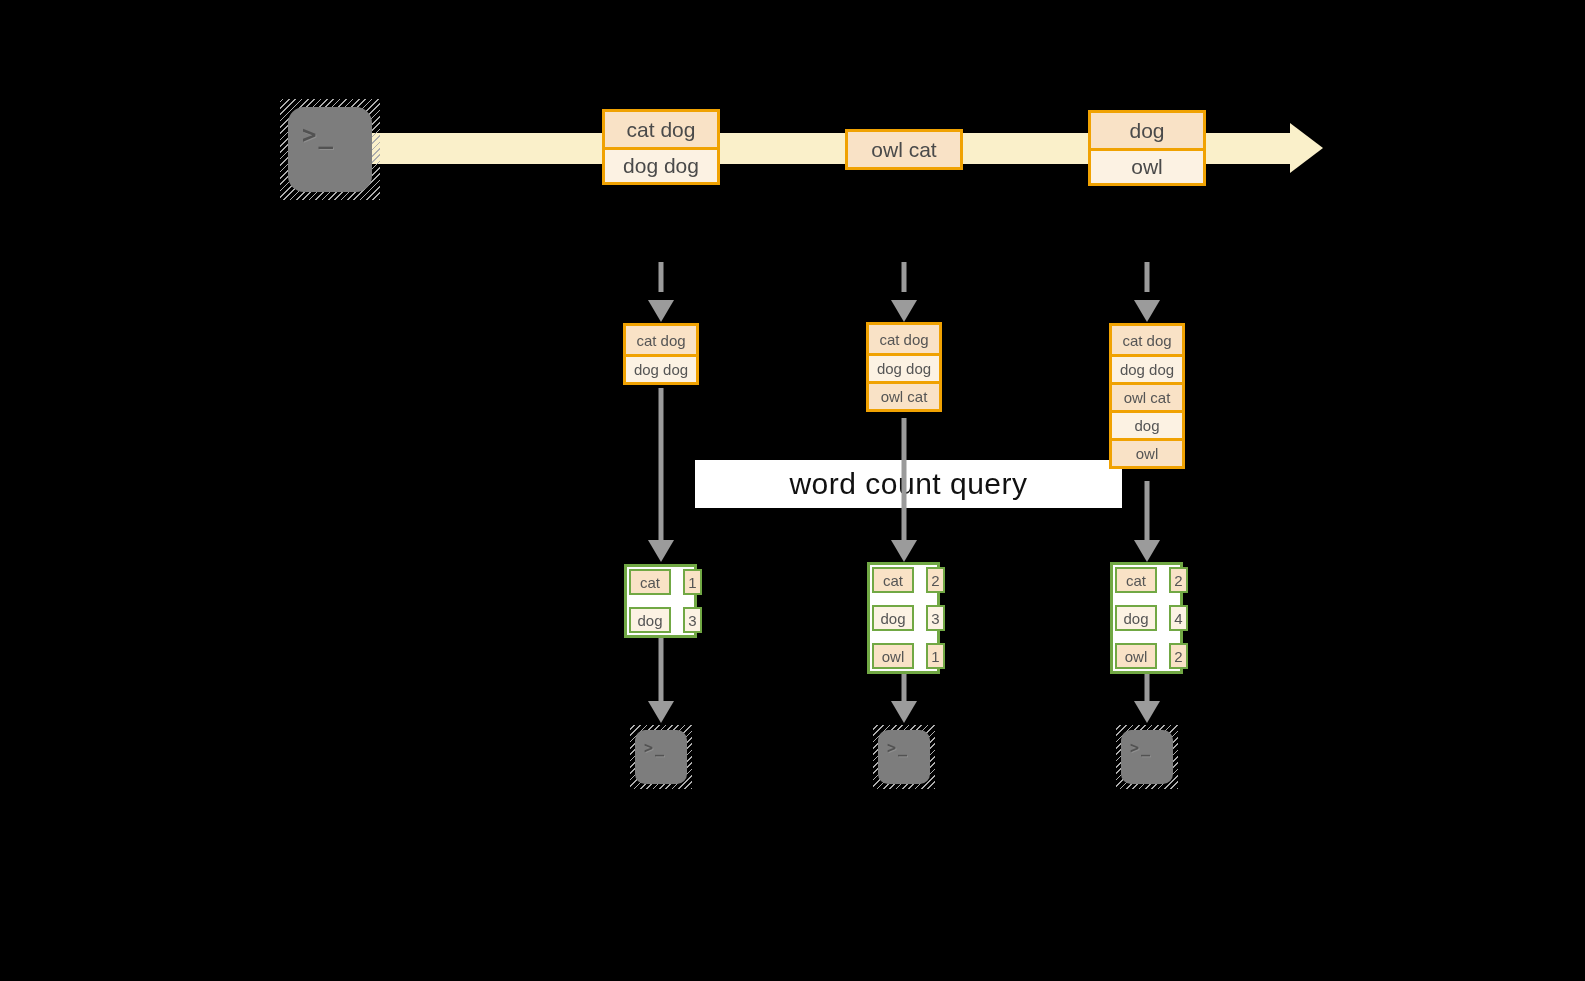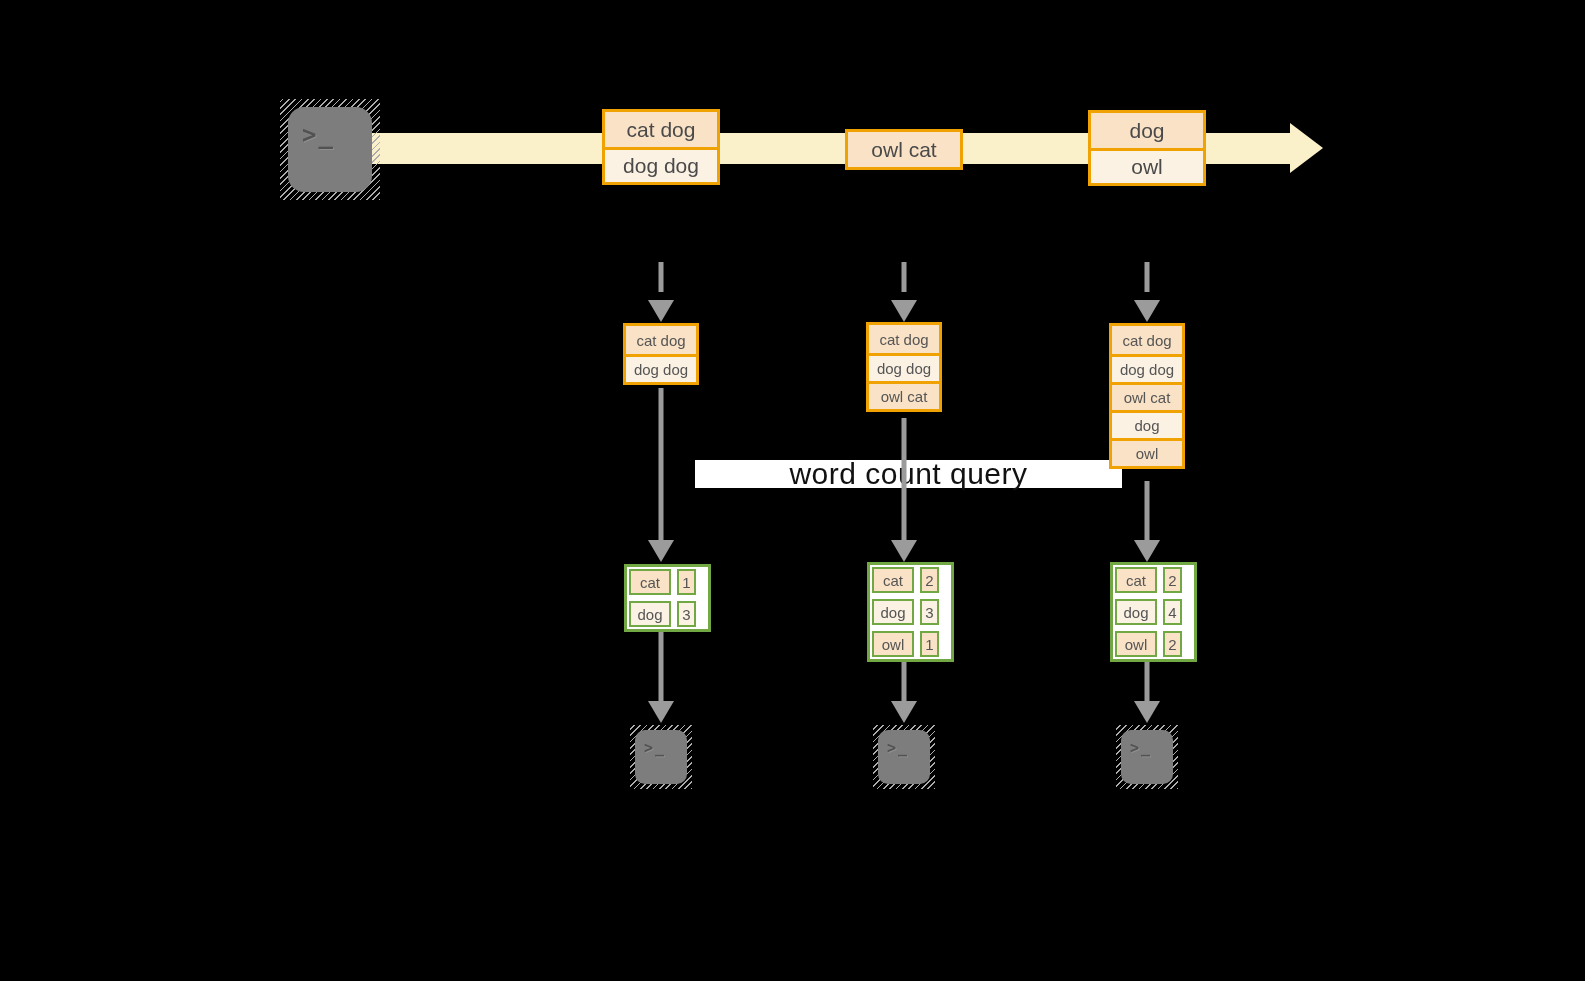--- a/index.html
+++ b/index.html
@@ -34,35 +34,35 @@
   .rec .cell + .cell{border-top:3px solid var(--orange)}
   .dark{background:var(--peach-dark)} .light{background:var(--peach-light)}
 
   
   .stack{position:absolute;width:76px;border:3px solid var(--orange);z-index:5}
   .stack .cell{height:28px;display:flex;align-items:center;justify-content:center;
     font-size:15px;color:#555}
   .stack .cell + .cell{border-top:3px solid var(--orange)}
 
   
-  .banner{position:absolute;left:695px;top:460px;width:427px;height:28px;background:#fff;z-index:2;
+  .banner{position:absolute;left:695px;top:460px;width:427px;height:48px;background:#fff;z-index:2;
     display:flex;align-items:center;justify-content:center}
   .banner span{font-size:30px;color:#111;letter-spacing:.5px}
 
   
   .varrow{position:absolute;width:26px;z-index:4}
   .varrow .line{position:absolute;left:50%;transform:translateX(-50%);width:5px;background:var(--arrow)}
   .varrow .head{position:absolute;left:50%;transform:translateX(-50%);bottom:0;width:0;height:0;
     border-left:13px solid transparent;border-right:13px solid transparent;border-top:22px solid var(--arrow)}
   .varrow.solid .line{top:0;bottom:18px}
   .varrow.dashed .line{top:0;height:30px}
 
   
-  .gtable{position:absolute;width:87px;background:#fff;border:3px solid var(--green);
-    padding:2px;display:grid;grid-template-columns:42px 19px;gap:6px;z-index:5}
+  .gtable{position:absolute;width:73px;background:#fff;border:3px solid var(--green);
+    padding:2px;display:grid;grid-template-columns:42px 19px;gap:12px;z-index:5}
   .gcell{height:26px;border:2px solid var(--green);display:flex;align-items:center;justify-content:center;
     font-size:15px;color:#555}
 </style>
 </head>
 <body>
 
 <div class="canvas">
 
   <div class="band"></div>
   <div class="band-head"></div>

